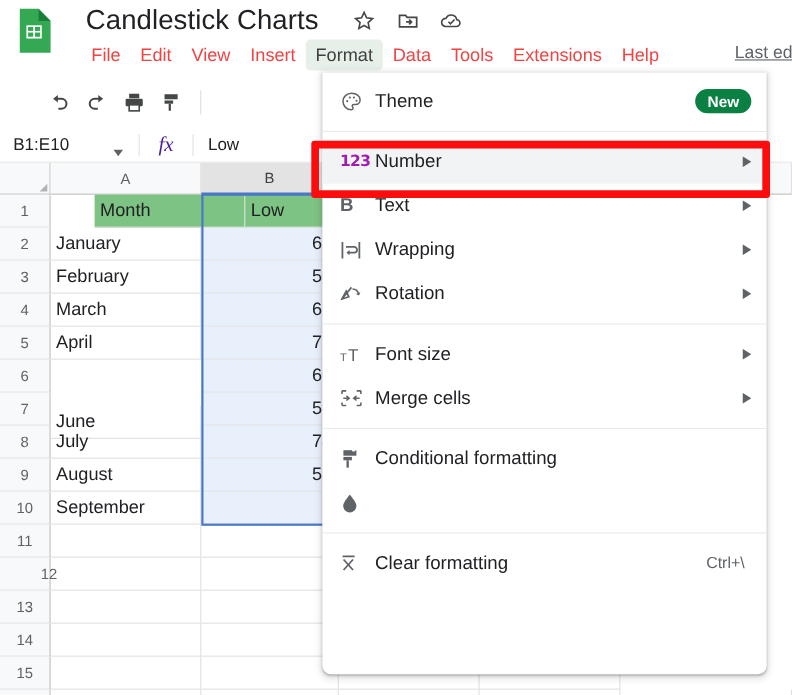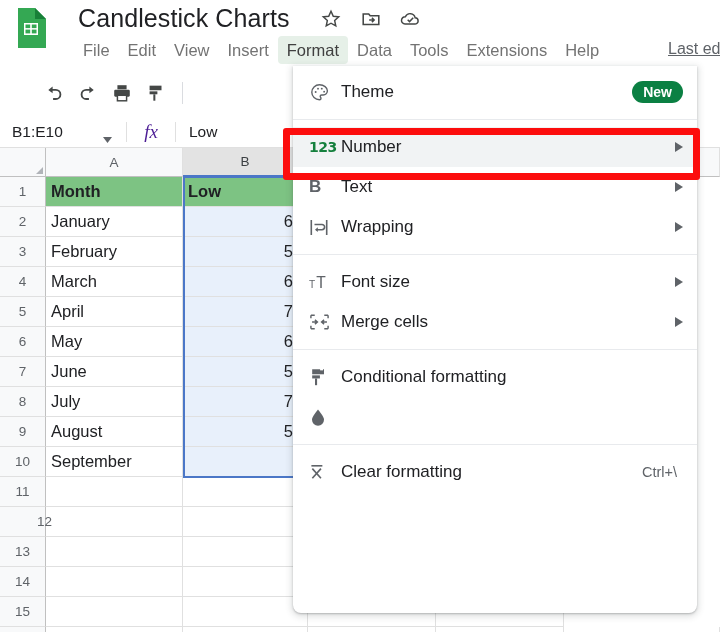--- a/index.html
+++ b/index.html
@@ -18,21 +18,21 @@
     position: absolute; left: 78px; top: 4px;
     font-size: 25px; color: #202124; letter-spacing: .1px;
     white-space: nowrap;
   }
   .title-actions { position: absolute; left: 318px; top: 6px; display: flex; gap: 14px; align-items: center; }
   .title-actions .ti { width: 26px; height: 26px; display: flex; align-items: center; justify-content: center; }
 
   
   .menubar { position: absolute; left: 74px; top: 36px; display: flex; align-items: center; height: 28px; }
   .menu-item {
-    font-size: 16.5px; color: #737373; padding: 4px 9px; border-radius: 4px;
+    font-size: 16.5px; color: #ef4444; padding: 4px 9px; border-radius: 4px;
     white-space: nowrap; line-height: 20px;
   }
   .menu-item.active { background: #e6f0e8; color: #404040; }
   .lastedit {
     position: absolute; left: 668px; top: 40px; font-size: 16px; color: #5f6368;
     text-decoration: underline; white-space: nowrap;
   }
 
   
   .toolbar { position: absolute; left: 0; top: 70px; width: 720px; height: 46px; background: #ffffff; }
@@ -57,21 +57,21 @@
   .grid { position: absolute; left: 0; top: 148px; width: 720px; height: 484px; background: #ffffff; overflow: hidden; }
   .corner { position: absolute; left: 0; top: 0; width: 46px; height: 29px; background: #f8f9fa; border-right: 1px solid #c0c0c0; border-bottom: 1px solid #c0c0c0; }
   .corner:after { content:""; position:absolute; right:2px; bottom:2px; width:0; height:0; border-left:7px solid transparent; border-bottom:7px solid #b0b3b8; }
   .colhead { position: absolute; top: 0; height: 29px; background: #f8f9fa; border-right: 1px solid #e0e0e0; border-bottom: 1px solid #c0c0c0;
              display: flex; align-items: center; justify-content: center; font-size: 13.5px; color: #5f6368; }
   .colhead.sel { background: #d3e3fd00; background-color: #e3e3e3; color: #3c4043; border-bottom: 2px solid #4b77c7; }
   .rowhead { position: absolute; left: 0; width: 46px; height: 30px; background: #f8f9fa; border-right: 1px solid #c0c0c0; border-bottom: 1px solid #e0e0e0;
              display: flex; align-items: center; justify-content: center; font-size: 13.5px; color: #5f6368; }
   .cell { position: absolute; height: 30px; border-right: 1px solid #e0e0e0; border-bottom: 1px solid #e0e0e0; display: flex; align-items: center; font-size: 16.5px; color: #202124; padding: 0 5px; }
   .cell.num { justify-content: flex-end; }
-  .cell.hdr { background: #7dc383; font-weight: bold; }
+  .cell.hdr { background: #7dc383; font-weight: normal; margin-left: 40px; }
   .cell.selrange { background: #e8f0fb; }
   .selbox { position: absolute; border: 2px solid #4b77c7; pointer-events: none; }
 
   
   .dropdown {
     position: absolute; left: 293px; top: 66px; width: 404px; height: 547px;
     background: #ffffff; border-radius: 0 0 8px 8px;
     box-shadow: 0 2px 6px 2px rgba(60,64,67,.15), 0 1px 2px 0 rgba(60,64,67,.3);
     padding: 6px 0 8px 0;
   }
@@ -83,21 +83,21 @@
   .mi-arrow { margin-left: auto; color: #5f6368; display: flex; align-items: center; }
   .m-div { height: 1px; background: #e8eaed; margin: 7px 0; }
   .badge-new {
     background: #0b8043; color: #ffffff; font-size: 14px; font-weight: bold;
     border-radius: 11px; padding: 3px 11px; margin-left: auto;
   }
   .redbox {
     position: absolute; left: 283px; top: 128px; width: 417px; height: 52px;
     border: 7px solid #fc0d0d; border-radius: 3px; pointer-events: none; z-index: 40;
   }
-  .num123 { font-size: 14px; font-weight: bold; color: #15803d; font-family: "DejaVu Sans", sans-serif; letter-spacing: -0.5px; }
+  .num123 { font-size: 14px; font-weight: bold; color: #a21caf; font-family: "DejaVu Sans", sans-serif; letter-spacing: -0.5px; }
 </style>
 </head>
 <body>
 
 <div id="app">
 
   <div class="titlebar">
     <div class="doc-icon">
       <svg width="34" height="44" viewBox="0 0 34 44">
         <path d="M4 2 h17 l11 11 v29 H4 Z" fill="#34a853"></path>
@@ -218,22 +218,21 @@
     <div class="rowhead" style="top:389px;">13</div>
     <div class="rowhead" style="top:419px;">14</div>
     <div class="rowhead" style="top:449px;">15</div>
     <div class="rowhead" style="top:479px;">16</div>
 
     <div class="cell hdr" style="left:46px;top:29px;width:137px;">Month</div>
     <div class="cell" style="left:46px;top:59px;width:137px;">January</div>
     <div class="cell" style="left:46px;top:89px;width:137px;">February</div>
     <div class="cell" style="left:46px;top:119px;width:137px;">March</div>
     <div class="cell" style="left:46px;top:149px;width:137px;">April</div>
-    <div class="cell" style="left:46px;top:179px;width:137px;">May</div>
-    <div class="cell" style="left:46px;top:209px;width:137px;">June</div>
+    <div class="cell" style="left:46px;top:221px;width:137px;">June</div>
     <div class="cell" style="left:46px;top:239px;width:137px;">July</div>
     <div class="cell" style="left:46px;top:269px;width:137px;">August</div>
     <div class="cell" style="left:46px;top:299px;width:137px;">September</div>
     <div class="cell" style="left:46px;top:329px;width:137px;"></div>
     <div class="cell" style="left:46px;top:359px;width:137px;"></div>
     <div class="cell" style="left:46px;top:389px;width:137px;"></div>
     <div class="cell" style="left:46px;top:419px;width:137px;"></div>
     <div class="cell" style="left:46px;top:449px;width:137px;"></div>
     <div class="cell" style="left:46px;top:479px;width:137px;"></div>
 
@@ -326,20 +325,36 @@
         </svg>
       </span>
       <span class="mi-label">Wrapping</span>
       <span class="mi-arrow">
         <svg width="8" height="10" viewBox="0 0 8 10">
             <path d="M0 0l8 5-8 5z" fill="#5f6368"></path>
           </svg>
       </span>
     </div>
 
+    <div class="mrow">
+      <span class="mi-icon">
+        <svg width="21" height="18" viewBox="0 0 22 18">
+          <path d="M2 14 L11 3" stroke="#5f6368" stroke-width="1.6" fill="none"></path>
+          <path d="M2 14 L8.5 12 L6 6.5 Z" fill="none" stroke="#5f6368" stroke-width="1.6"></path>
+          <path d="M12 4.5 a6 6 0 0 1 5.8 5" fill="none" stroke="#5f6368" stroke-width="1.6"></path>
+          <path d="M15.2 9.2 l3 1.6 1.3-3.2z" fill="#5f6368"></path>
+        </svg>
+      </span>
+      <span class="mi-label">Rotation</span>
+      <span class="mi-arrow">
+        <svg width="8" height="10" viewBox="0 0 8 10">
+            <path d="M0 0l8 5-8 5z" fill="#5f6368"></path>
+          </svg>
+      </span>
+    </div>
 
     <div class="m-div"></div>
 
     <div class="mrow">
       <span class="mi-icon">
         <svg width="22" height="17" viewBox="0 0 24 18">
           <text x="0" y="15" font-family="Liberation Sans, sans-serif" font-size="11" fill="#5f6368">T</text>
           <text x="8" y="15" font-family="Liberation Sans, sans-serif" font-size="17" fill="#5f6368">T</text>
         </svg>
       </span>

